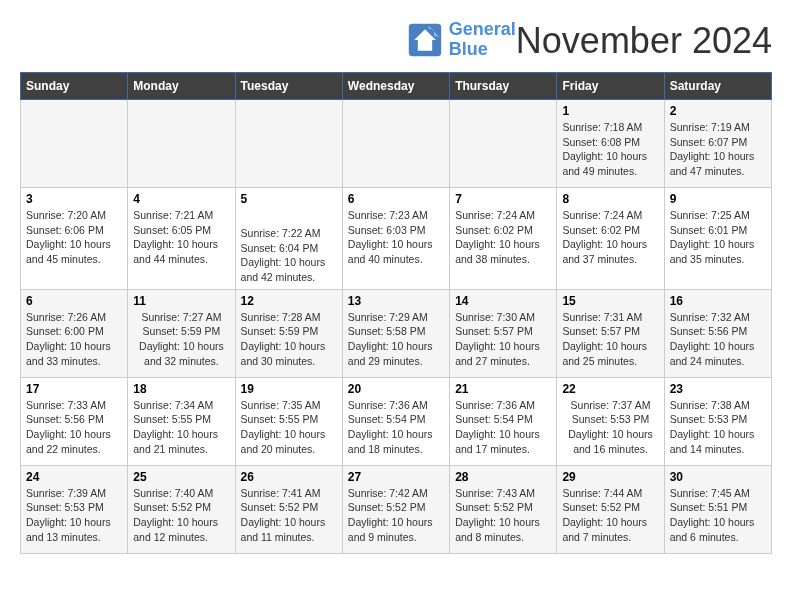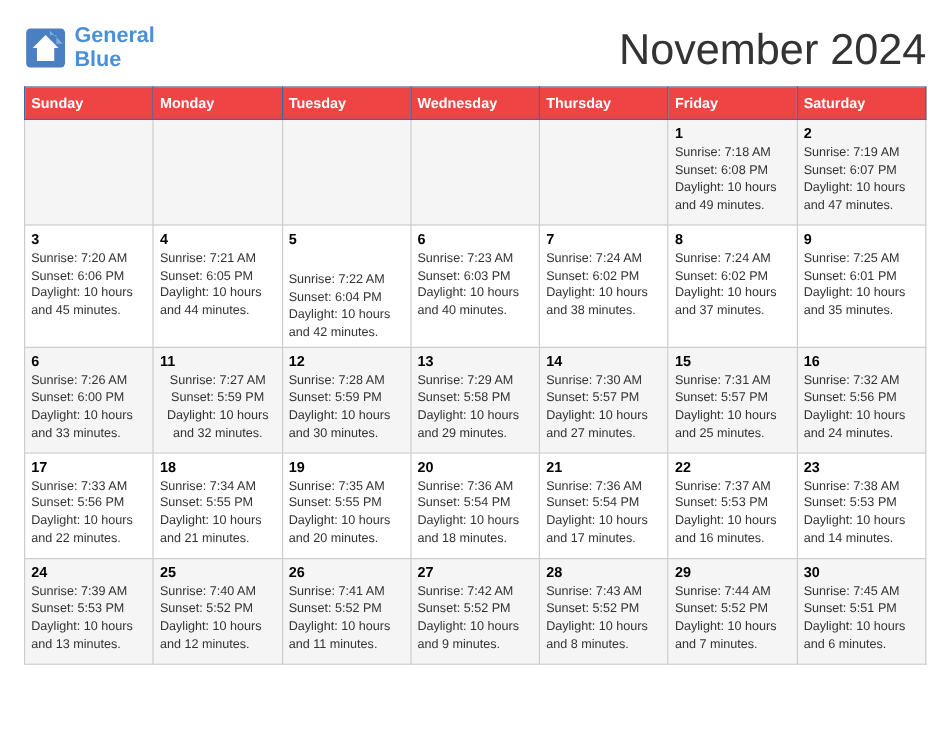--- a/index.html
+++ b/index.html
@@ -5,21 +5,21 @@
     * { box-sizing: border-box; margin: 0; padding: 0; }
     body {
       font-family: Arial, sans-serif;
       background: #fff;
       width: 792px;
       min-height: 612px;
       padding: 20px;
     }
     .header {
       display: flex;
-      justify-content: space-between;
+      justify-content: flex-end;
       align-items: flex-start;
       margin-bottom: 10px;
     }
     .logo {
       display: flex;
       align-items: center;
       gap: 6px;
     }
     .logo-text {
       font-size: 18px;
@@ -45,21 +45,21 @@
     .subtitle {
       font-size: 16px;
       color: #555;
     }
     table {
       width: 100%;
       border-collapse: collapse;
       font-size: 10.5px;
     }
     thead tr th {
-      background-color: #ef4444;
+      background-color: #404040;
       color: #fff;
       text-align: left;
       padding: 6px 5px;
       font-size: 12px;
       font-weight: bold;
       border: 1px solid #3a6aaa;
     }
     tbody tr td {
       border: 1px solid #ccc;
       vertical-align: top;
@@ -275,21 +275,21 @@
         </td>
         <td>
           <span class="day-num">21</span>
           <div class="day-info" style="white-space: pre-line;">Sunrise: 7:36 AM
 Sunset: 5:54 PM
 Daylight: 10 hours
 and 17 minutes.</div>
         </td>
         <td>
           <span class="day-num">22</span>
-          <div class="day-info" style="white-space: pre-line;">Sunrise: 7:37 AM
+          <div class="day-info" style="white-space: pre-line; text-align: center;">Sunrise: 7:37 AM
 Sunset: 5:53 PM
 Daylight: 10 hours
 and 16 minutes.</div>
         </td>
         <td>
           <span class="day-num">23</span>
           <div class="day-info" style="white-space: pre-line;">Sunrise: 7:38 AM
 Sunset: 5:53 PM
 Daylight: 10 hours
 and 14 minutes.</div>

